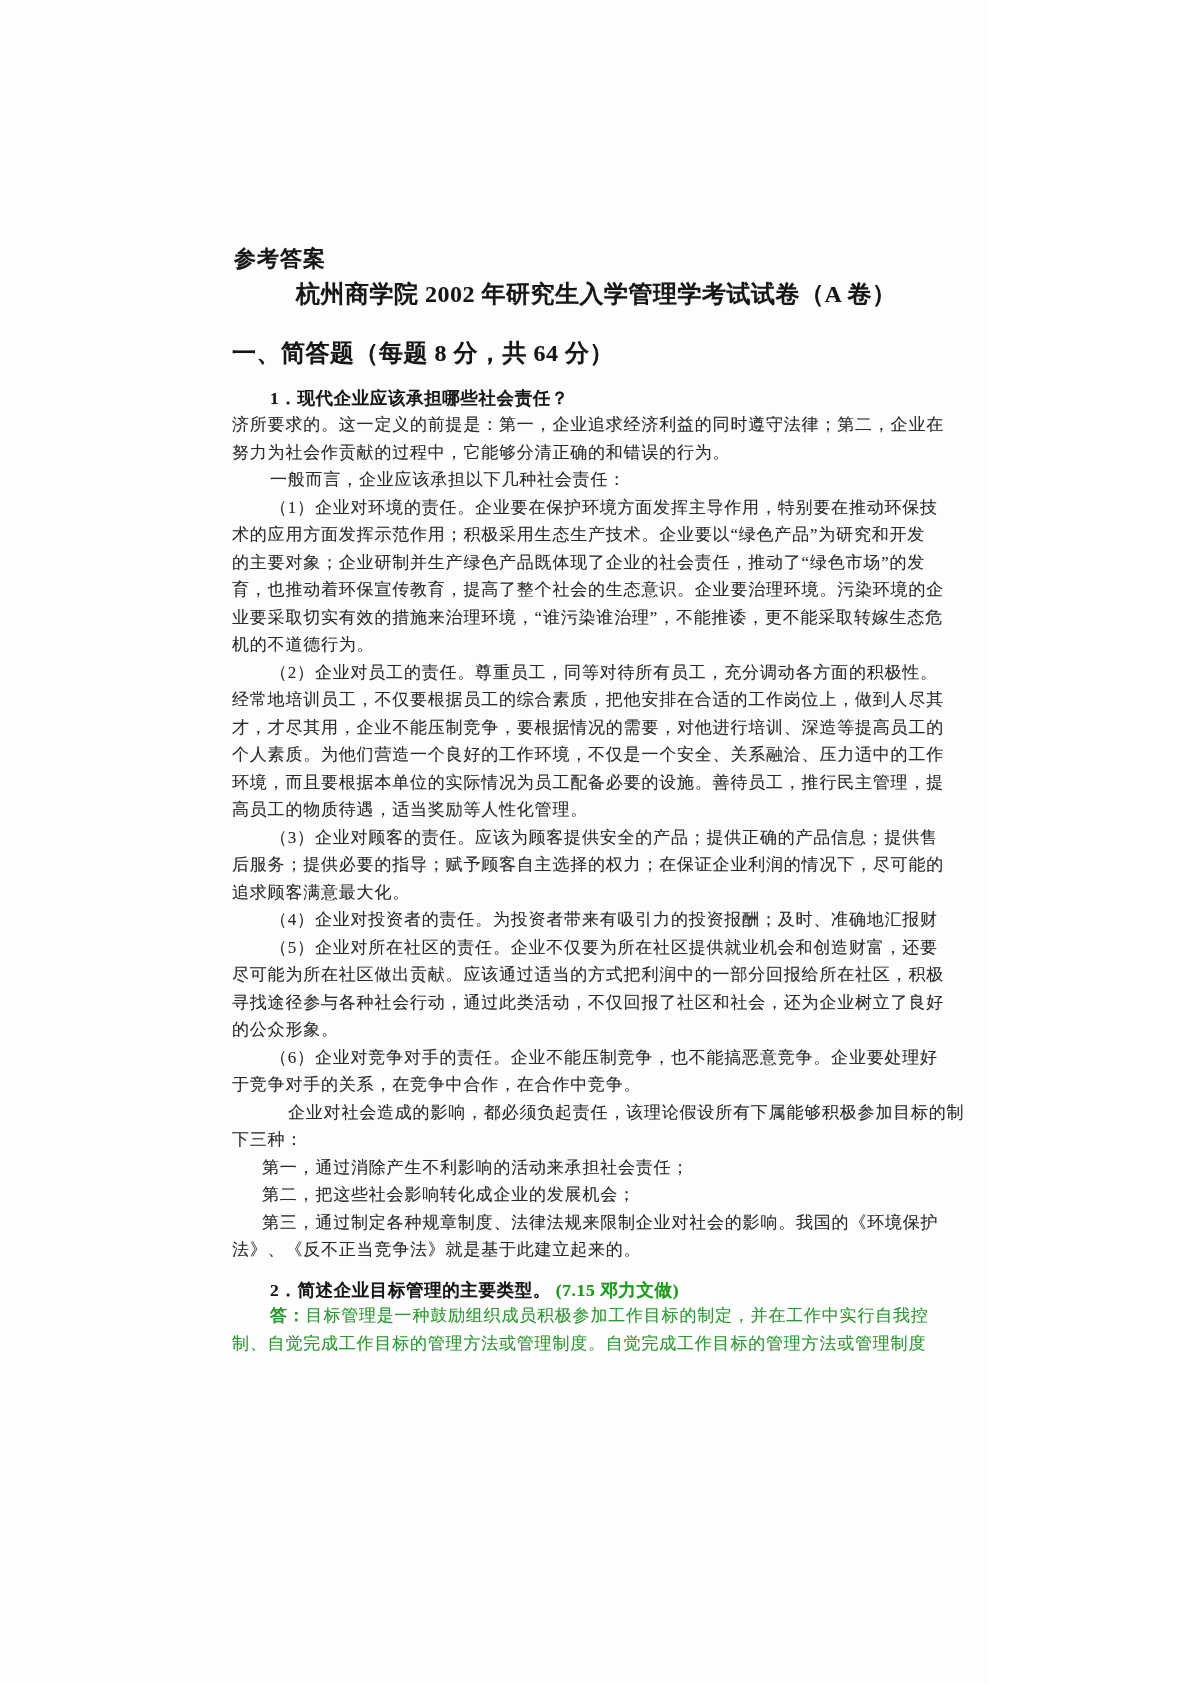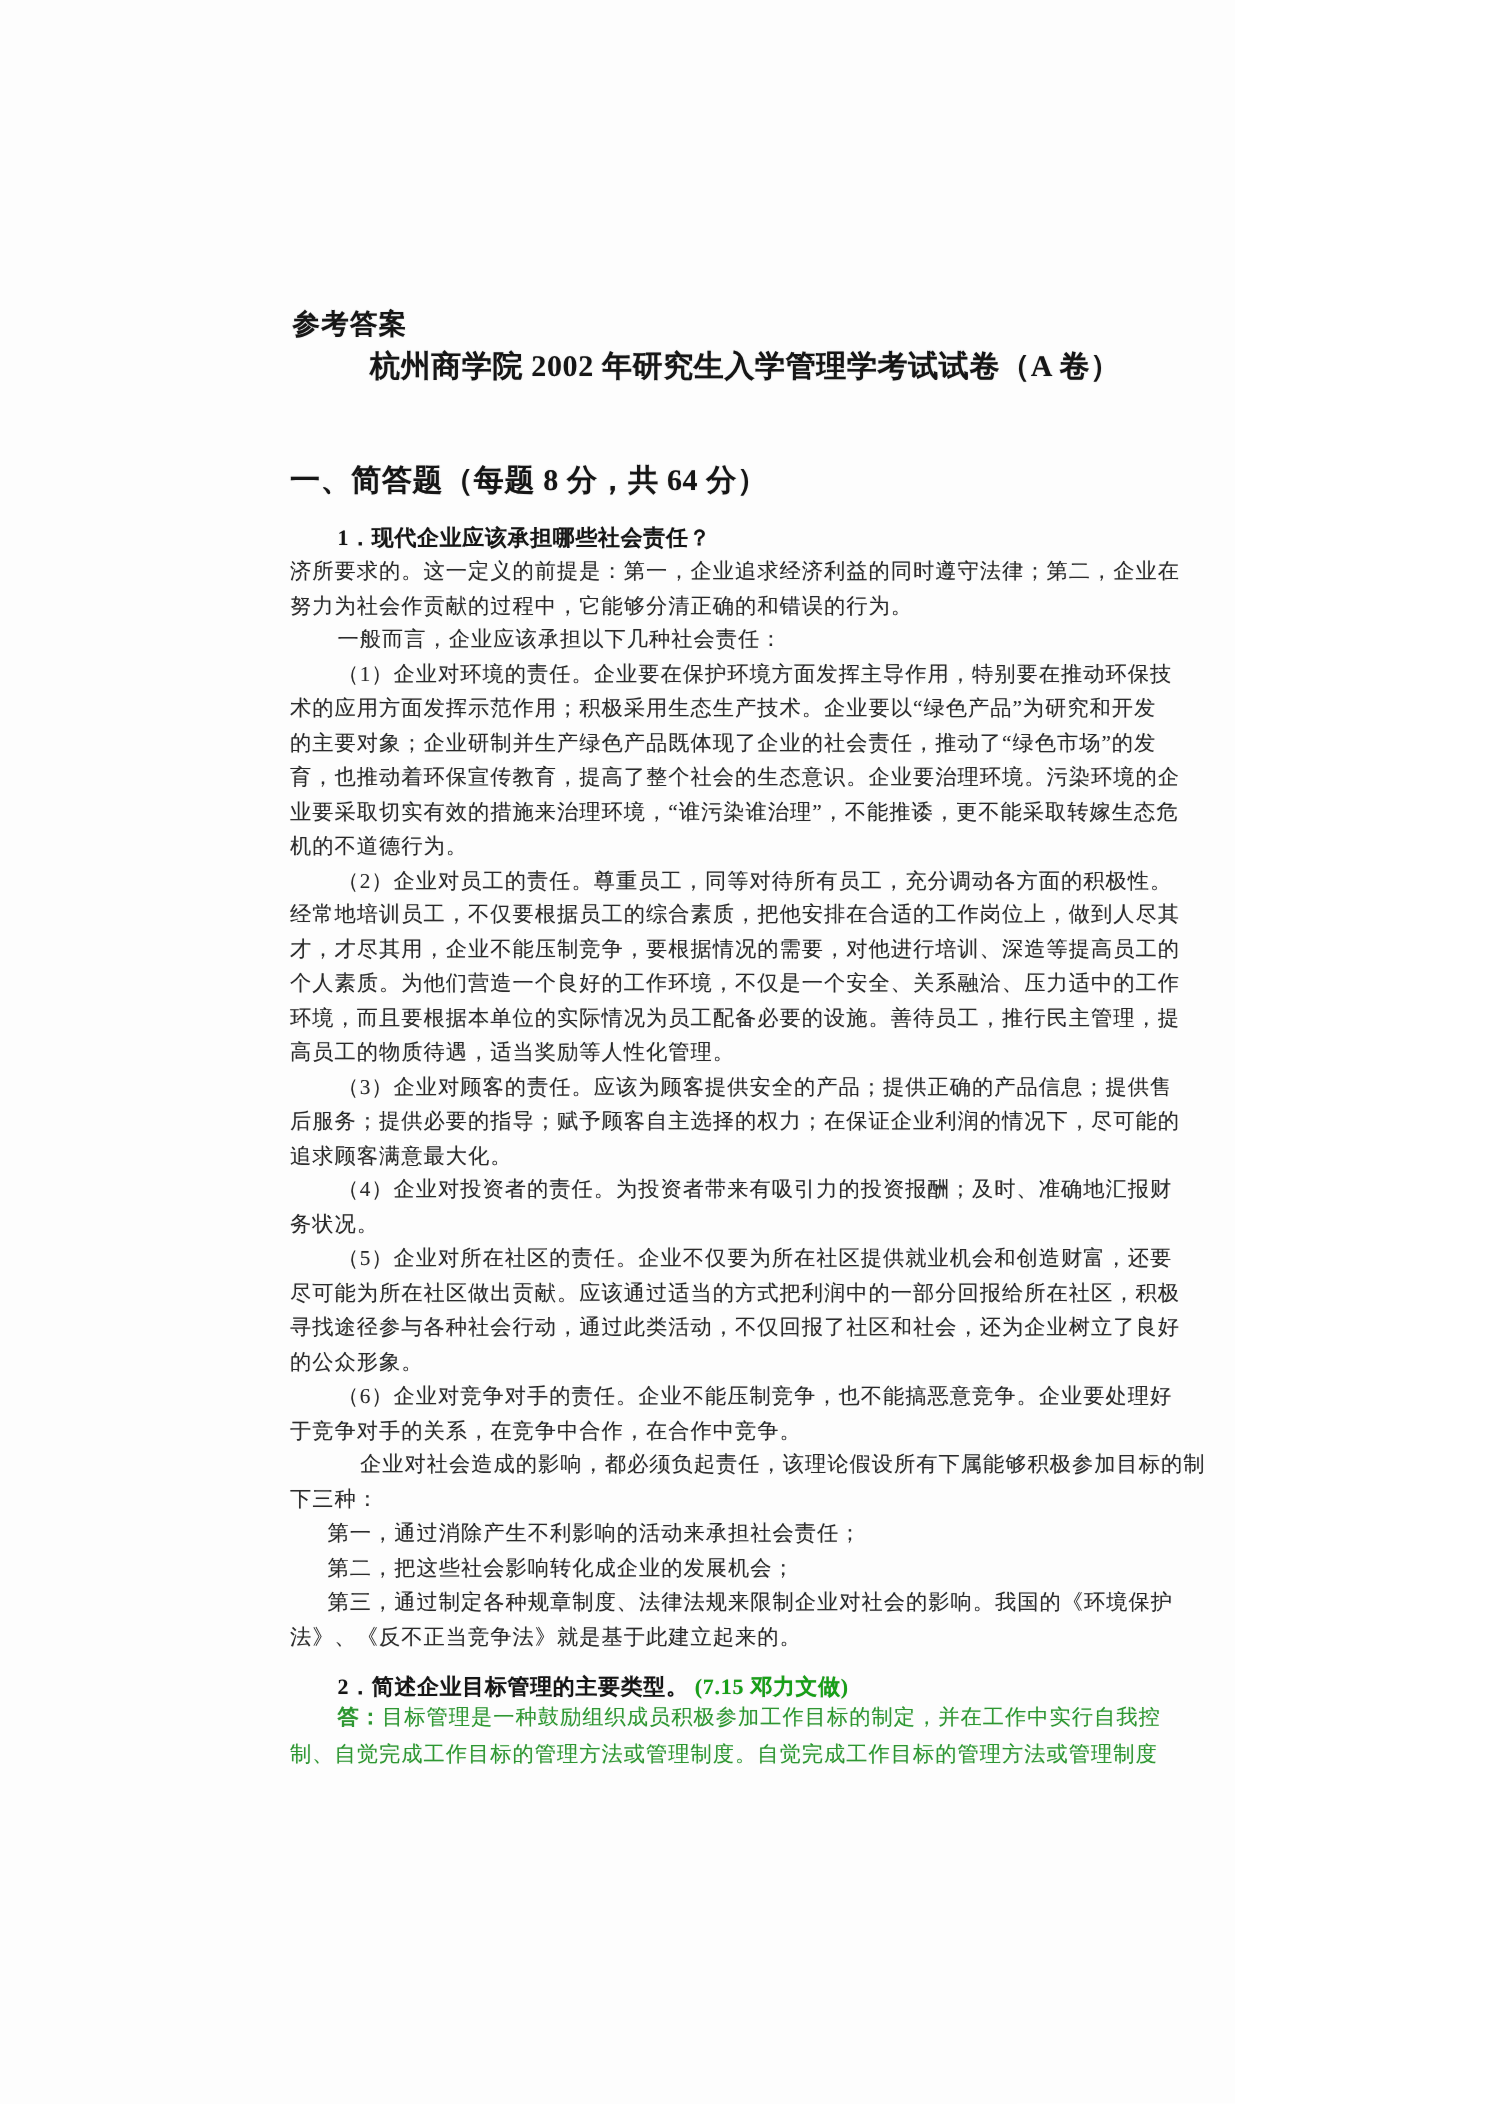--- a/index.html
+++ b/index.html
@@ -35,21 +35,21 @@
     margin-top: 8px;
     padding-left: 64px;
     font-size: 24px;
     line-height: 28px;
     font-weight: bold;
     color: var(--heading, #161616);
     letter-spacing: 0.5px;
     text-shadow: 0 0 1px rgba(40,40,40,0.35);
   }
   .section-heading {
-    margin-top: 62px;
+    margin-top: 30px;
     font-size: 24px;
     line-height: 30px;
     font-weight: bold;
     color: var(--heading, #161616);
     letter-spacing: 0.5px;
     text-shadow: 0 0 1px rgba(40,40,40,0.35);
   }
   .q-heading {
     padding-left: 38px;
     font-size: 17.5px;
@@ -109,21 +109,20 @@
         <div class="line" style="padding-left: 38px;"><span>（2）企业对员工的责任。尊重员工，同等对待所有员工，充分调动各方面的积极性。</span></div>
         <div class="line"><span>经常地培训员工，不仅要根据员工的综合素质，把他安排在合适的工作岗位上，做到人尽其</span></div>
         <div class="line"><span>才，才尽其用，企业不能压制竞争，要根据情况的需要，对他进行培训、深造等提高员工的</span></div>
         <div class="line"><span>个人素质。为他们营造一个良好的工作环境，不仅是一个安全、关系融洽、压力适中的工作</span></div>
         <div class="line"><span>环境，而且要根据本单位的实际情况为员工配备必要的设施。善待员工，推行民主管理，提</span></div>
         <div class="line"><span>高员工的物质待遇，适当奖励等人性化管理。</span></div>
         <div class="line" style="padding-left: 38px;"><span>（3）企业对顾客的责任。应该为顾客提供安全的产品；提供正确的产品信息；提供售</span></div>
         <div class="line"><span>后服务；提供必要的指导；赋予顾客自主选择的权力；在保证企业利润的情况下，尽可能的</span></div>
         <div class="line"><span>追求顾客满意最大化。</span></div>
         <div class="line" style="padding-left: 38px;"><span>（4）企业对投资者的责任。为投资者带来有吸引力的投资报酬；及时、准确地汇报财</span></div>
-        <div class="line"><span>务状况。</span></div>
         <div class="line" style="padding-left: 38px;"><span>（5）企业对所在社区的责任。企业不仅要为所在社区提供就业机会和创造财富，还要</span></div>
         <div class="line"><span>尽可能为所在社区做出贡献。应该通过适当的方式把利润中的一部分回报给所在社区，积极</span></div>
         <div class="line"><span>寻找途径参与各种社会行动，通过此类活动，不仅回报了社区和社会，还为企业树立了良好</span></div>
         <div class="line"><span>的公众形象。</span></div>
         <div class="line" style="padding-left: 38px;"><span>（6）企业对竞争对手的责任。企业不能压制竞争，也不能搞恶意竞争。企业要处理好</span></div>
         <div class="line"><span>于竞争对手的关系，在竞争中合作，在合作中竞争。</span></div>
         <div class="line" style="padding-left: 56px;"><span>企业对社会造成的影响，都必须负起责任，该理论假设所有下属能够积极参加目标的制</span></div>
         <div class="line"><span>下三种：</span></div>
         <div class="line" style="padding-left: 30px;"><span>第一，通过消除产生不利影响的活动来承担社会责任；</span></div>
         <div class="line" style="padding-left: 30px;"><span>第二，把这些社会影响转化成企业的发展机会；</span></div>

